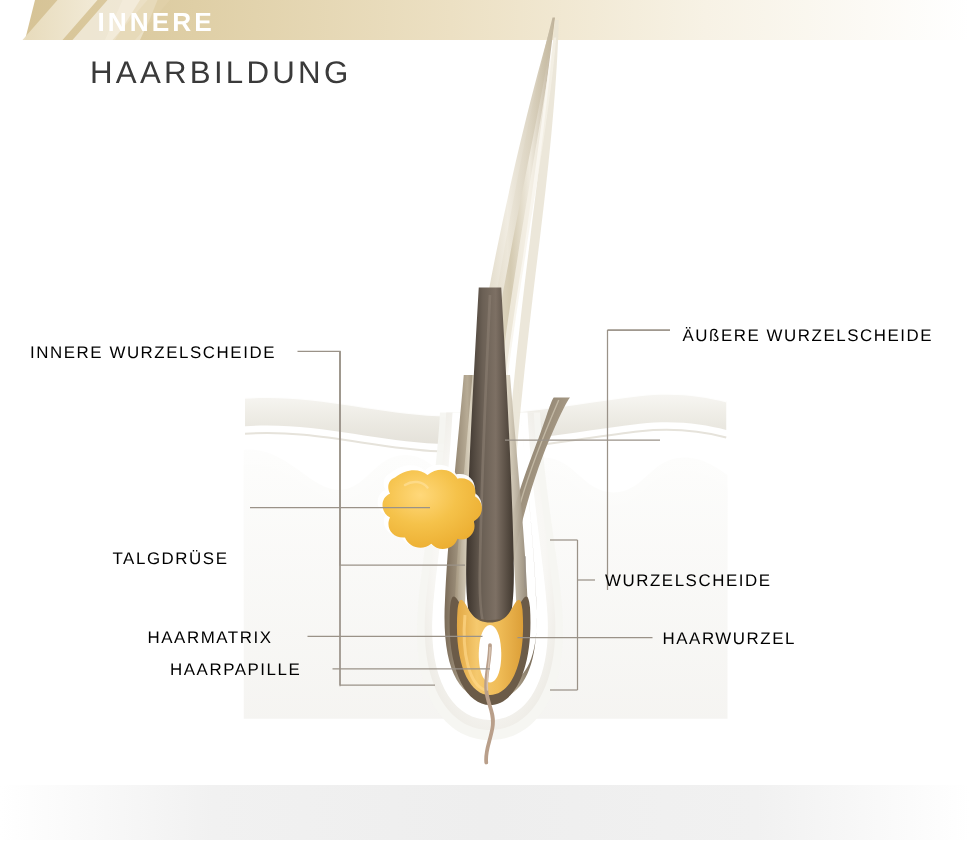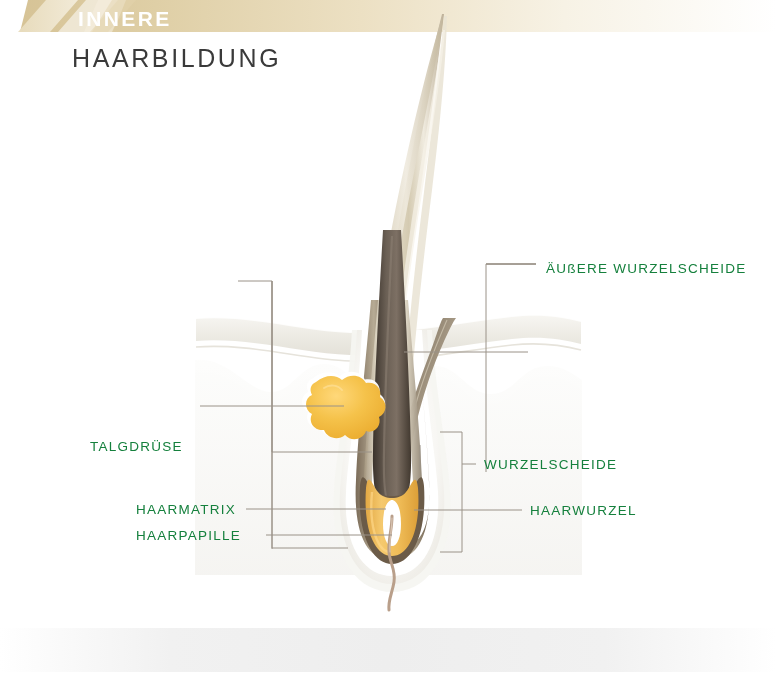--- a/index.html
+++ b/index.html
@@ -23,21 +23,21 @@
     position:absolute;left:72px;top:44px;
     font-size:25px;letter-spacing:2.6px;color:#3a3a3a;
     font-weight:300;white-space:nowrap;
   }
 
   
   .lbl{
     position:absolute;
     font-size:13.5px;
     letter-spacing:1.25px;
-    color:#15803d;
+    color:#000000;
     white-space:nowrap;
     font-weight:400;
   }
   .lbl.r{ text-align:left; }
   .lbl.l{ text-align:right; }
 
   
   .footer-band{
     position:absolute;left:0;top:628px;width:776px;height:44px;
     background:linear-gradient(to right, rgba(244,244,244,0) 0%, rgba(241,241,241,1) 22%, rgba(238,238,238,1) 50%, rgba(241,241,241,1) 78%, rgba(244,244,244,0) 100%);
@@ -366,24 +366,25 @@
       <path d="M266,535 L392,535"></path>
 
       <path d="M420,445 L420,470"></path>
     </g>
 
     <g stroke="#9a9288" stroke-width="1" fill="none">
       <path d="M272,281 L272,549"></path>
     </g>
   </svg>
 
+  <div class="lbl l" style="left:24px;top:274px;">INNERE WURZELSCHEIDE</div>
 
   <div class="lbl l" style="left:90px;top:399px;margin-top:40px;">TALGDRÜSE</div>
 
-  <div class="lbl l" style="left:136px;top:502px;text-align:right;">HAARMATRIX</div>
+  <div class="lbl l" style="left:118px;top:502px;text-align:right;">HAARMATRIX</div>
 
   <div class="lbl l" style="left:136px;top:528px;">HAARPAPILLE</div>
 
   <div class="lbl r" style="left:546px;top:261px;">ÄUßERE WURZELSCHEIDE</div>
 
 
   <div class="lbl r" style="left:484px;top:457px;">WURZELSCHEIDE</div>
 
   <div class="lbl r" style="left:530px;top:503px;">HAARWURZEL</div>
 

